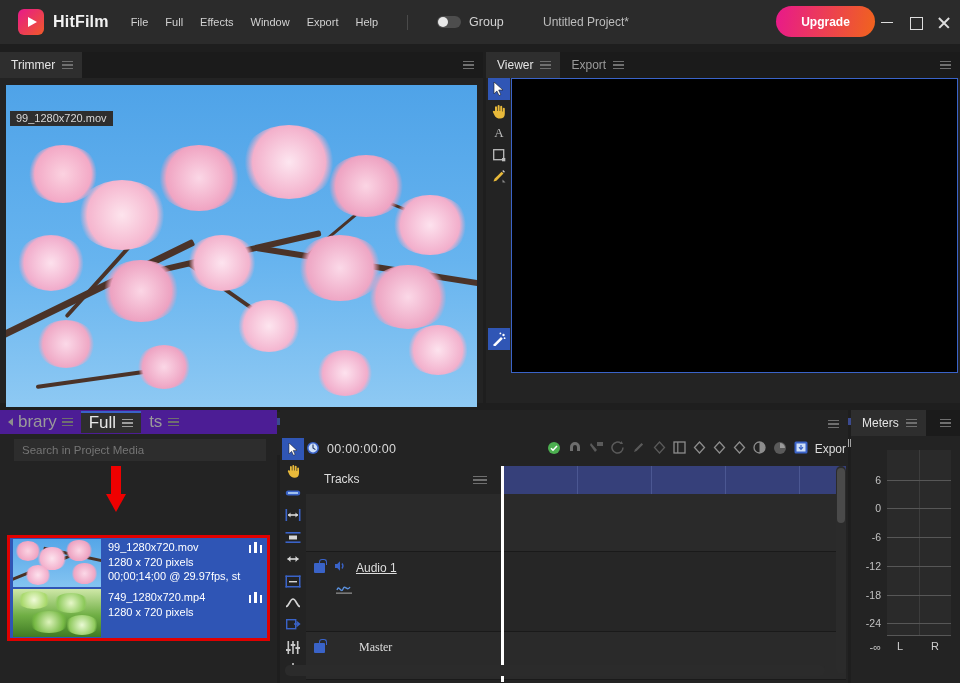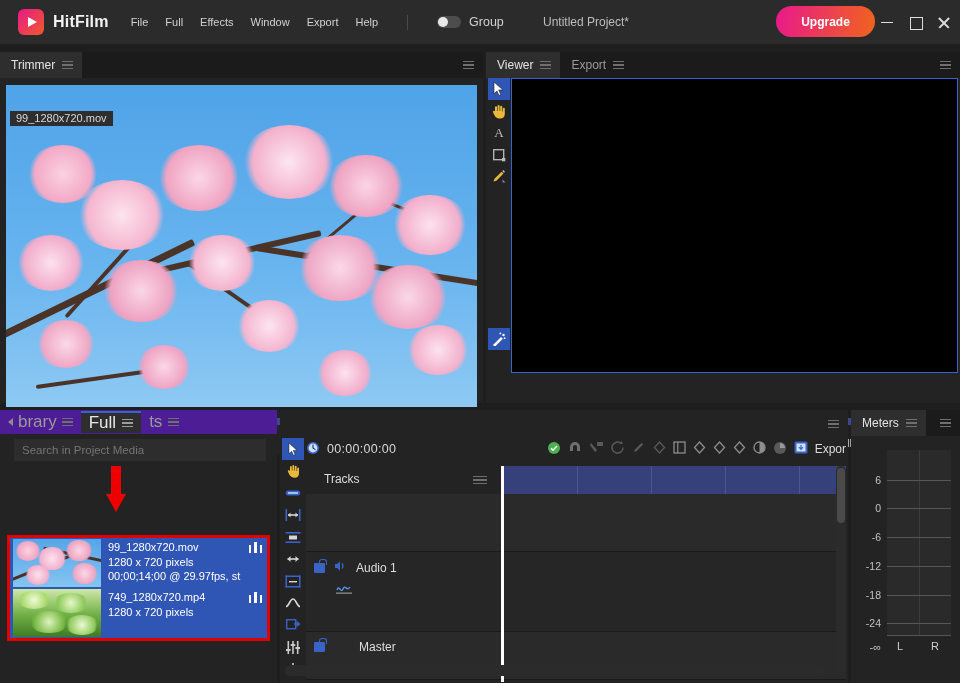--- a/index.html
+++ b/index.html
@@ -770,36 +770,36 @@
     <div class="trow" style="top:142px;height:80px;background:#262626;">
       <div class="hd" style="padding:8px 0 0 8px;">
         <div style="display:flex;align-items:center;gap:9px;">
           <span class="lock-ico"></span>
           <span>
             <svg width="13" height="12" viewBox="0 0 13 12">
                 <path d="M1 4h2.2L6 1.3v9.4L3.2 8H1z" fill="#3a63c8"></path>
                 <path d="M8 3.5a4 4 0 010 5" stroke="#3a63c8" stroke-width="1.3" fill="none"></path>
               </svg>
           </span>
-          <span style="font-size:12px;color:#dedede;">Audio 1</span>
+          <span style="font-size:12px;color:#dedede;text-decoration:underline;">Audio 1</span>
         </div>
         <div style="margin:7px 0 0 22px;">
           <svg width="16" height="13" viewBox="0 0 16 13">
               <path d="M1 8c2-6 4 4 6-1s4 3 7-2" stroke="#5a8fdb" stroke-width="1.4" fill="none"></path>
               <rect x="0" y="10.5" width="16" height="1.3" fill="#8d8d8d"></rect>
             </svg>
         </div>
       </div>
     </div>
 
     <div class="trow" style="top:222px;height:48px;background:#2a2a2a;">
       <div class="hd" style="padding:8px 0 0 8px;">
         <div style="display:flex;align-items:center;gap:9px;">
           <span class="lock-ico"></span>
-          <span style="font-size:12px;color:#dedede;margin-left:25px;">Master</span>
+          <span style="font-size:12px;color:#dedede;margin-left:25px;font-family:Liberation Serif, serif;">Master</span>
         </div>
       </div>
     </div>
 
     <div class="playhead"></div>
 
     <div style="position:absolute;left:556px;top:56px;width:10px;height:208px;background:#2b2b2b;border-radius:5px;">
       <div style="position:absolute;left:1px;top:2px;width:8px;height:55px;background:#4a4a4a;border-radius:4px;"></div>
     </div>
     <div style="position:absolute;left:26px;top:254px;width:530px;height:10px;"></div>

